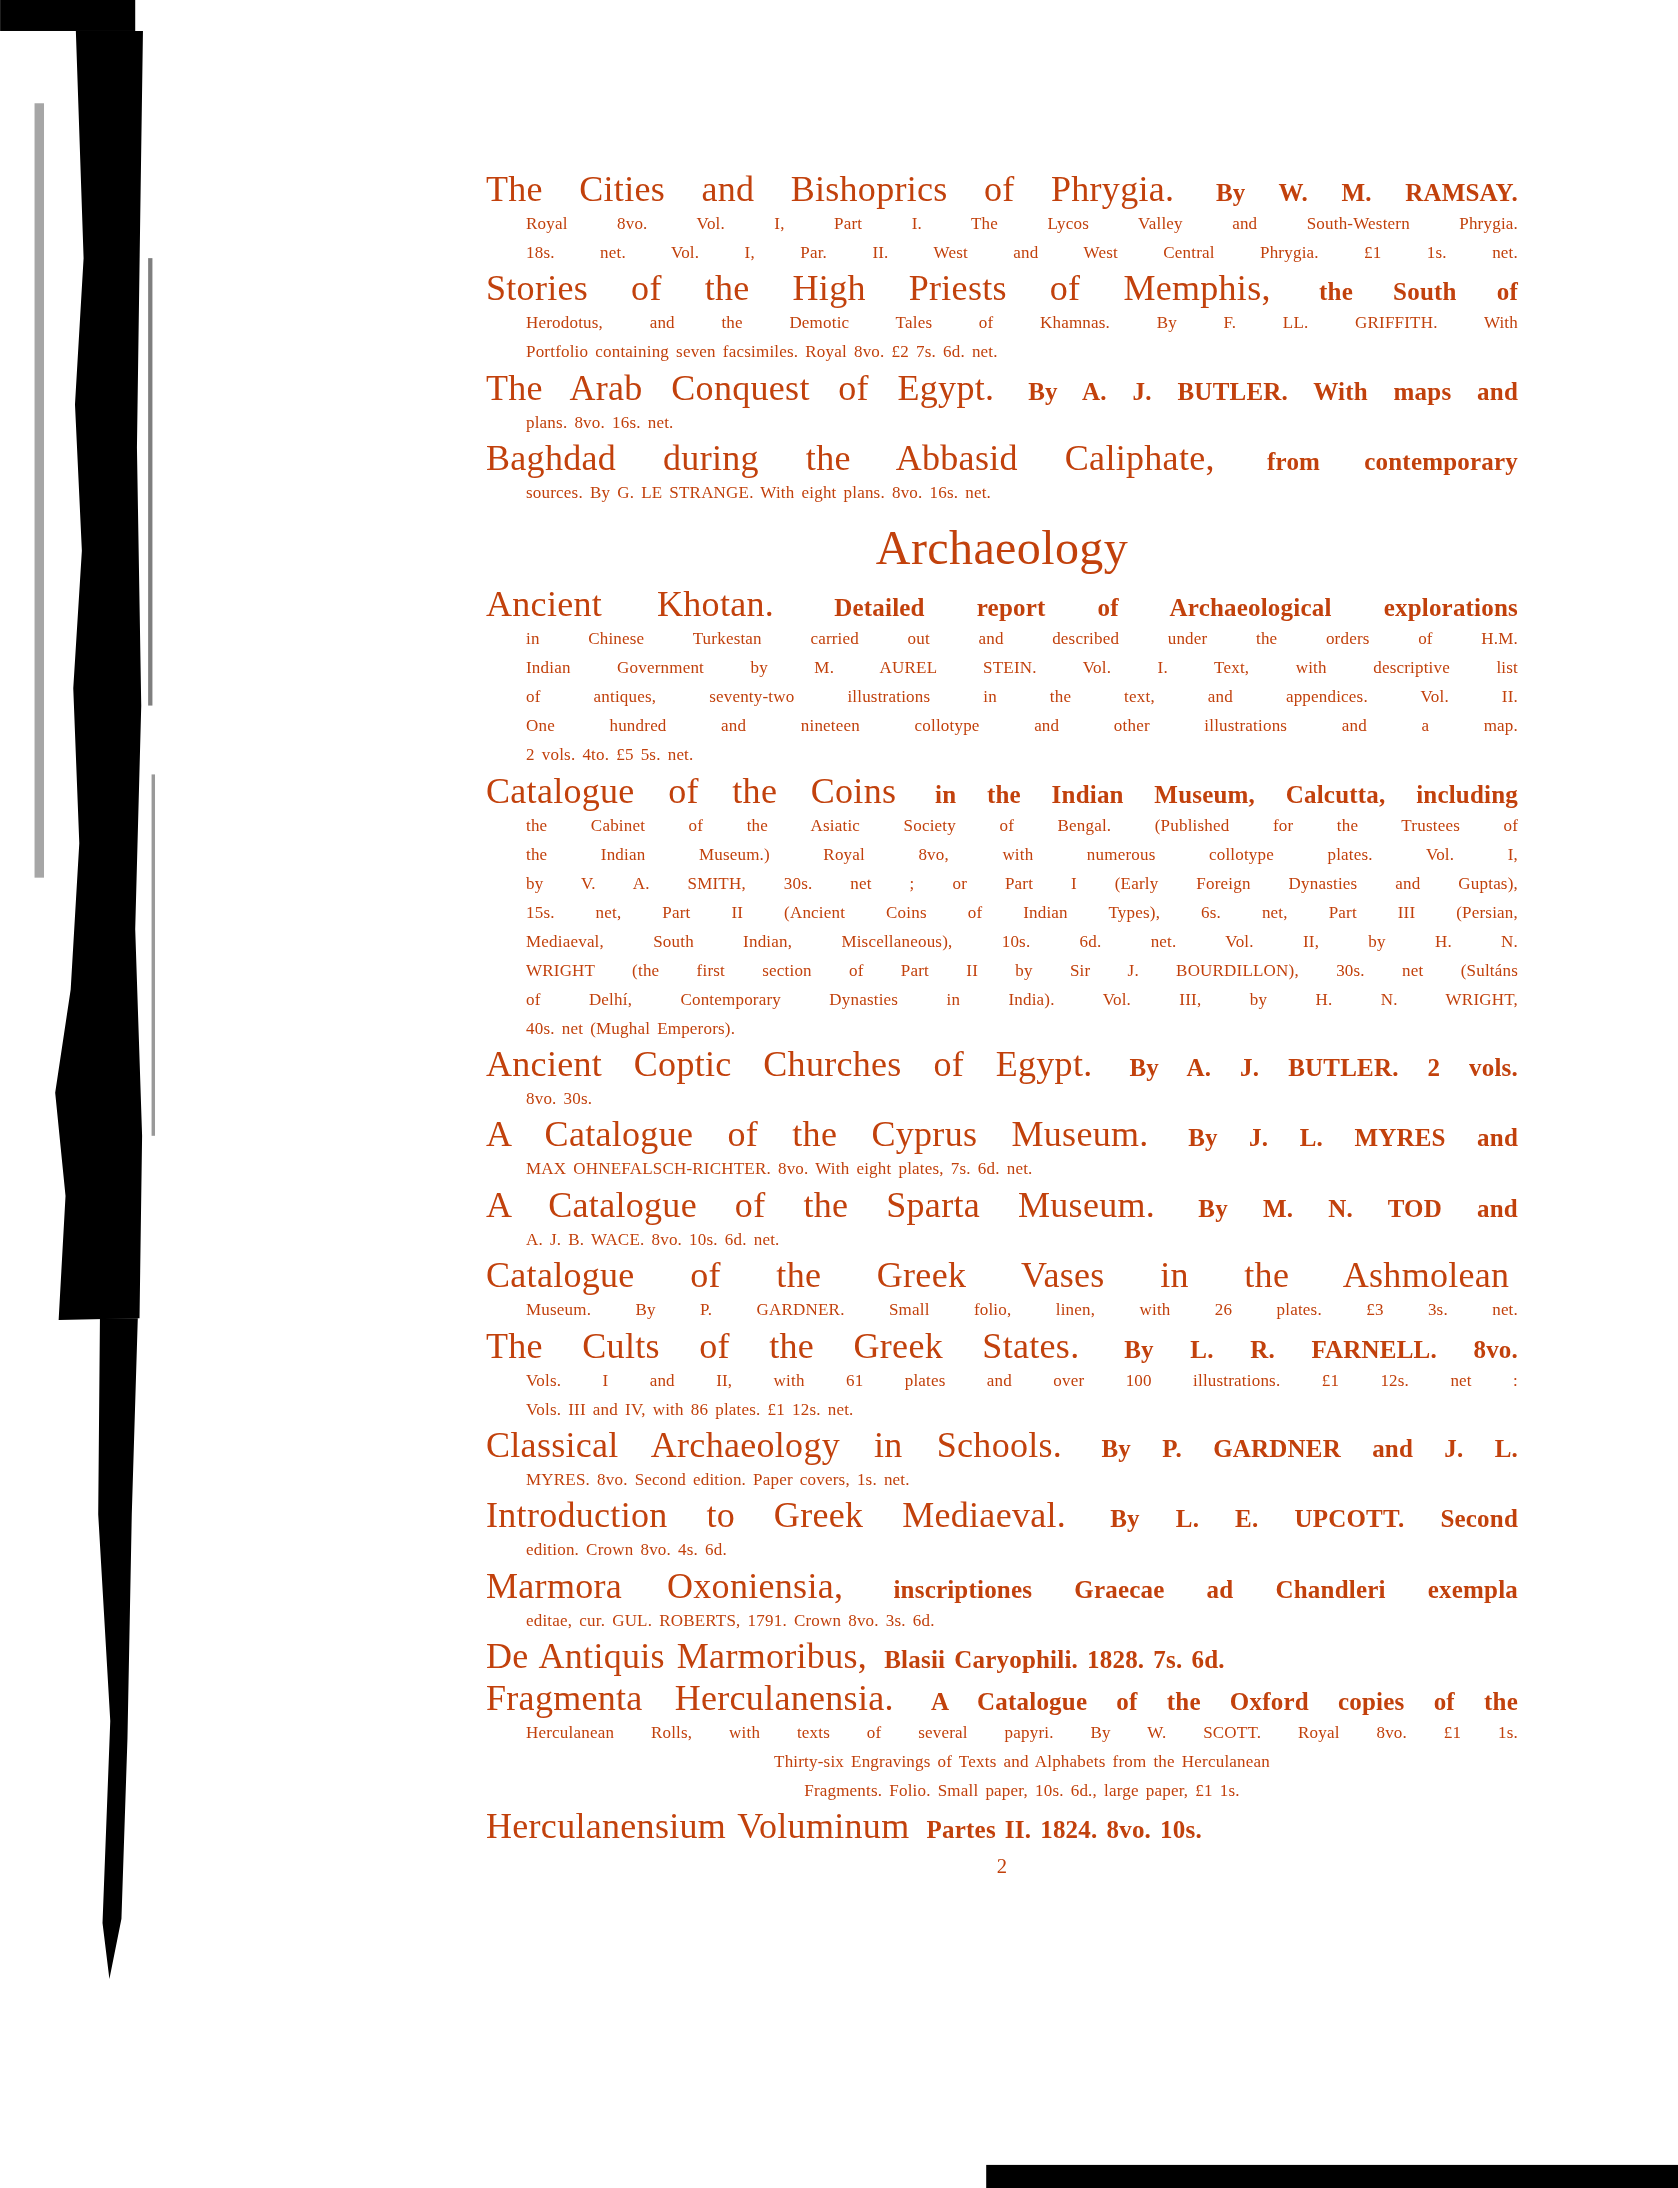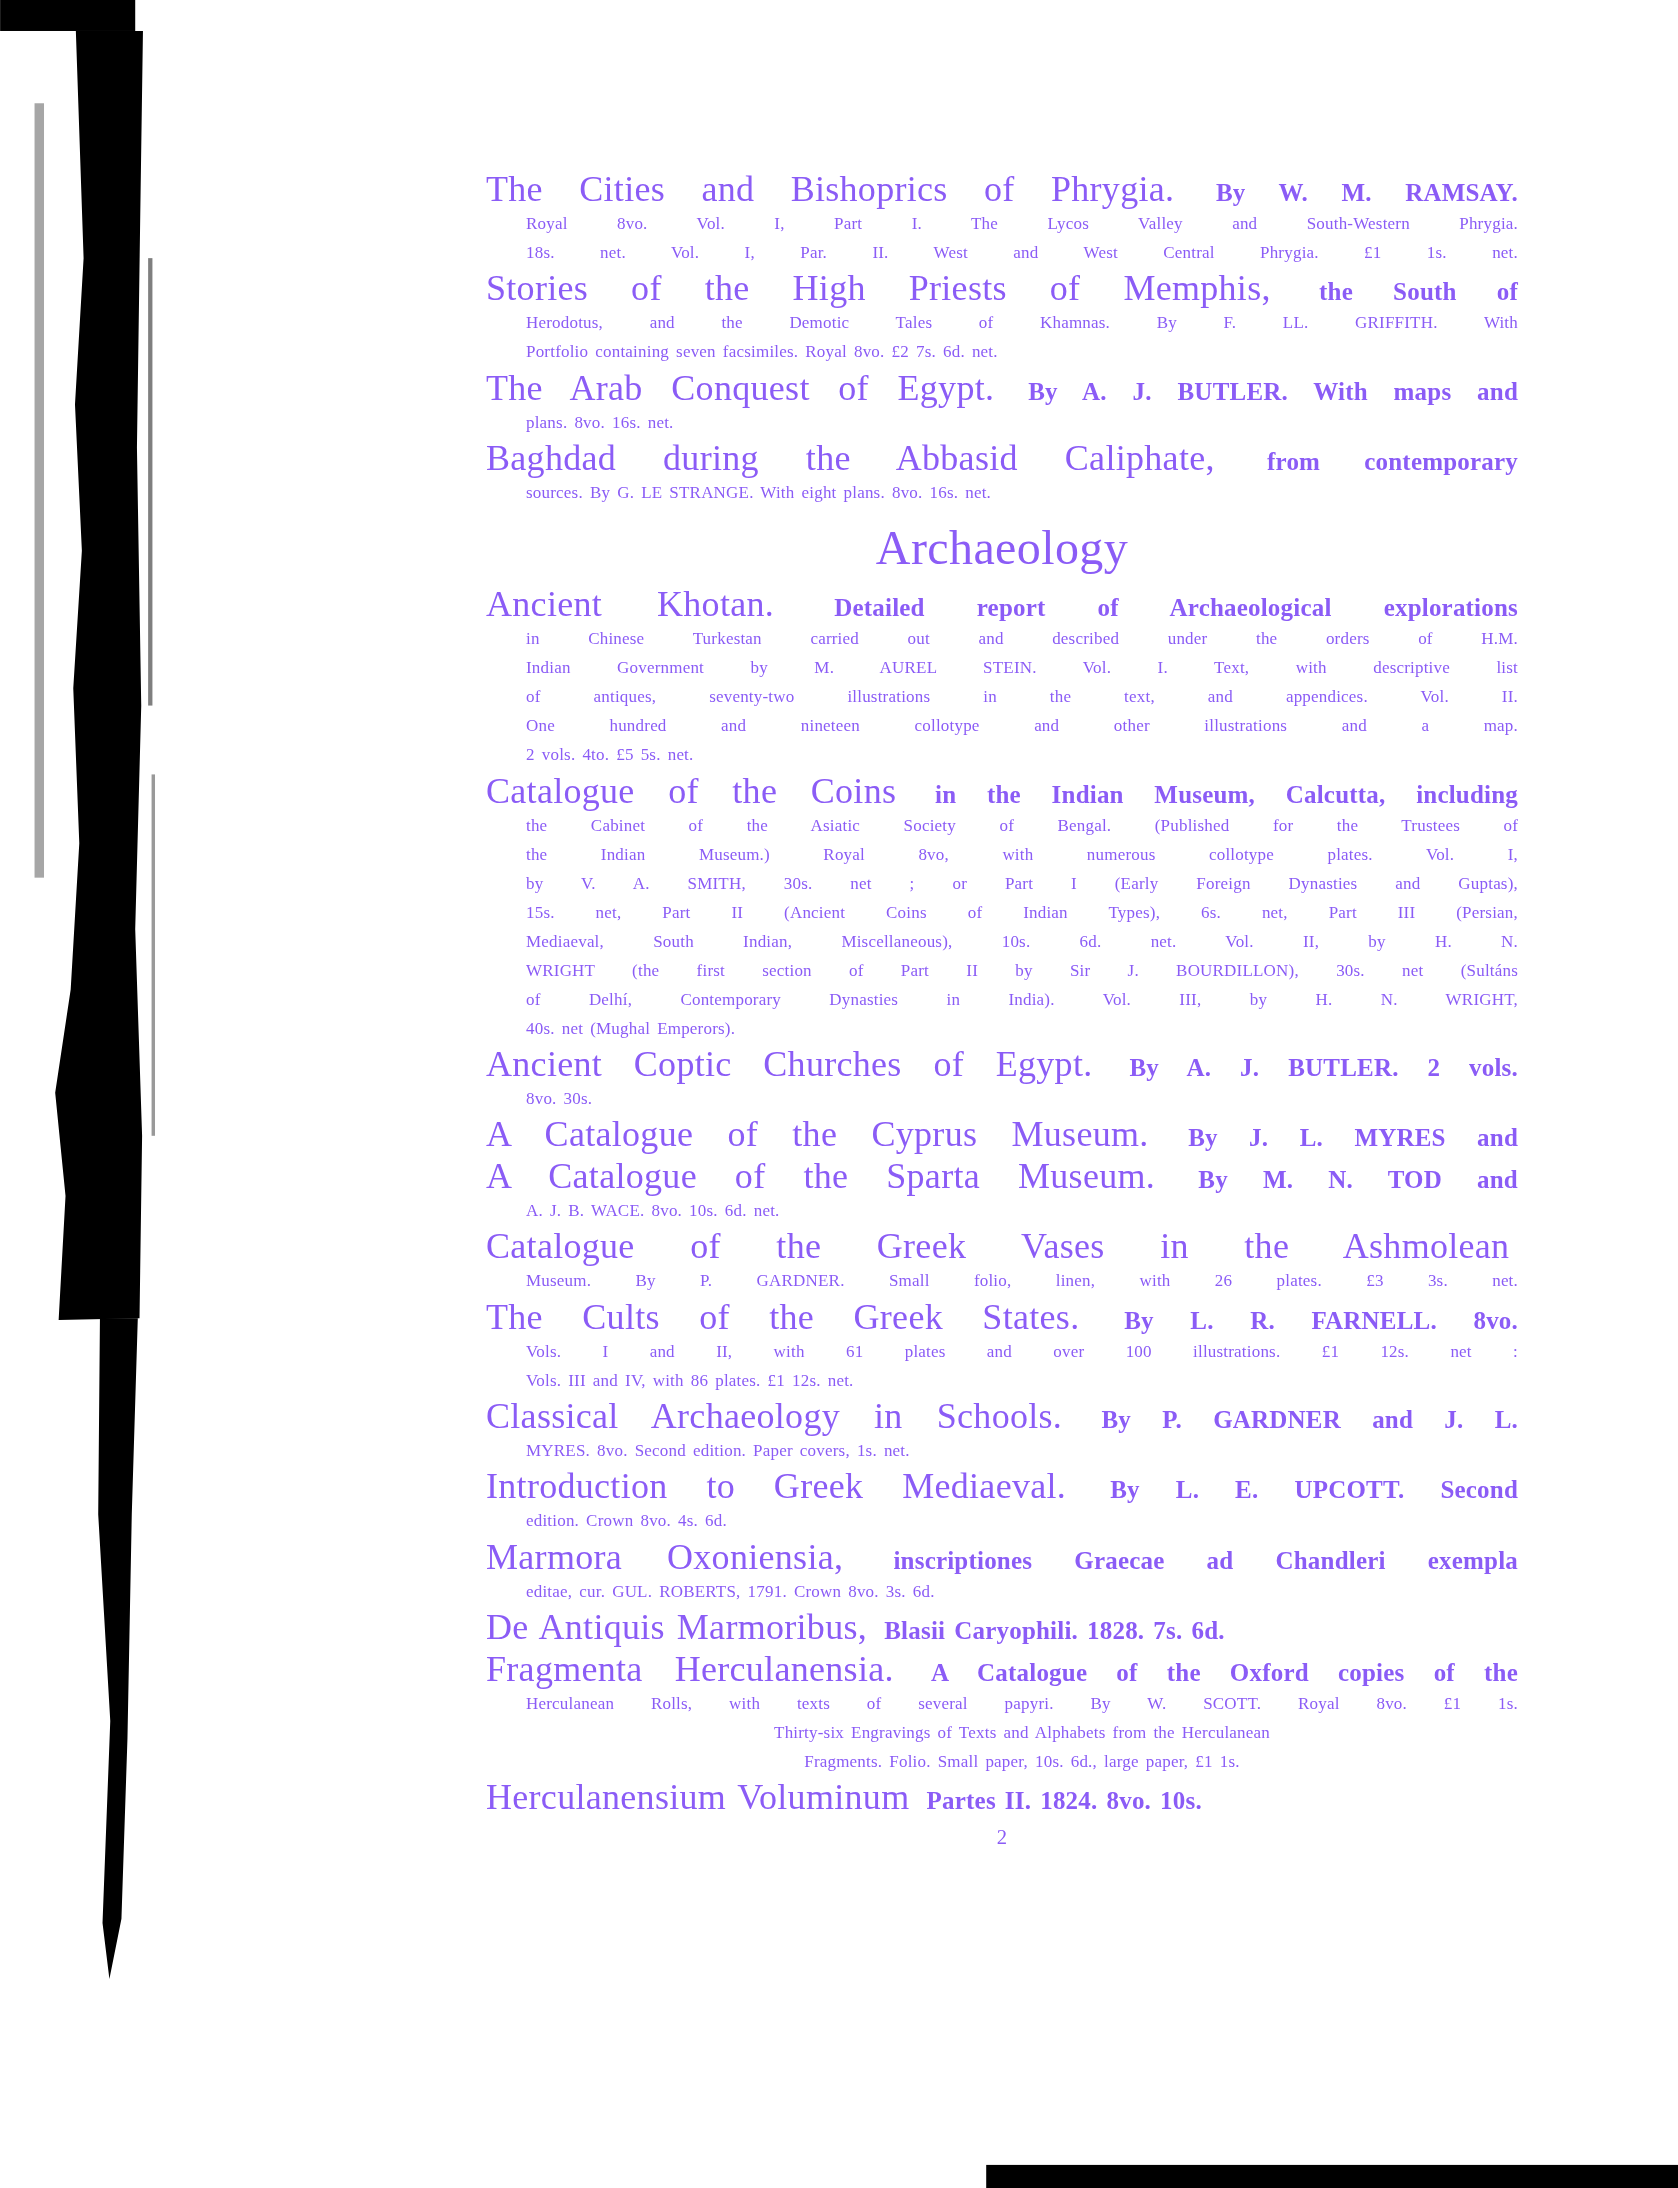--- a/index.html
+++ b/index.html
@@ -3,21 +3,21 @@
 <meta charset="utf-8">
 <style>
   html, body { margin: 0; padding: 0; background: #ffffff; }
   .page {
     position: relative;
     width: 1679px;
     height: 2189px;
     background: #ffffff;
     overflow: hidden;
     font-family: "Liberation Serif", "DejaVu Serif", serif;
-    color: #8b5cf6;
+    color: #c2410c;
   }
   .artifacts {
     position: absolute;
     left: 0; top: 0;
     width: 1679px; height: 2189px;
     pointer-events: none;
   }
   .content {
     position: absolute;
     left: 486px;
@@ -124,20 +124,21 @@
           <div class="line cont full"><span class="seg-b">WRIGHT (the first section of Part II by Sir J. BOURDILLON), 30s. net (Sultáns</span></div>
           <div class="line cont full"><span class="seg-b">of Delhí, Contemporary Dynasties in India). Vol. III, by H. N. WRIGHT,</span></div>
           <div class="line cont"><span class="seg-b">40s. net (Mughal Emperors).</span></div>
         </div>
         <div class="entry">
           <div class="line full"><span class="seg-t">Ancient Coptic Churches of Egypt.</span> <span class="seg-m">By A. J. BUTLER. 2 vols.</span></div>
           <div class="line cont"><span class="seg-b">8vo. 30s.</span></div>
         </div>
         <div class="entry">
           <div class="line full"><span class="seg-t">A Catalogue of the Cyprus Museum.</span> <span class="seg-m">By J. L. MYRES and</span></div>
+          <div class="line cont"><span class="seg-b">MAX OHNEFALSCH-RICHTER. 8vo. With eight plates, 7s. 6d. net.</span></div>
         </div>
         <div class="entry">
           <div class="line full"><span class="seg-t">A Catalogue of the Sparta Museum.</span> <span class="seg-m">By M. N. TOD and</span></div>
           <div class="line cont"><span class="seg-b">A. J. B. WACE. 8vo. 10s. 6d. net.</span></div>
         </div>
         <div class="entry">
           <div class="line full"><span class="seg-t">Catalogue of the Greek Vases in the Ashmolean</span></div>
           <div class="line cont full"><span class="seg-b">Museum. By P. GARDNER. Small folio, linen, with 26 plates. £3 3s. net.</span></div>
         </div>
         <div class="entry">

